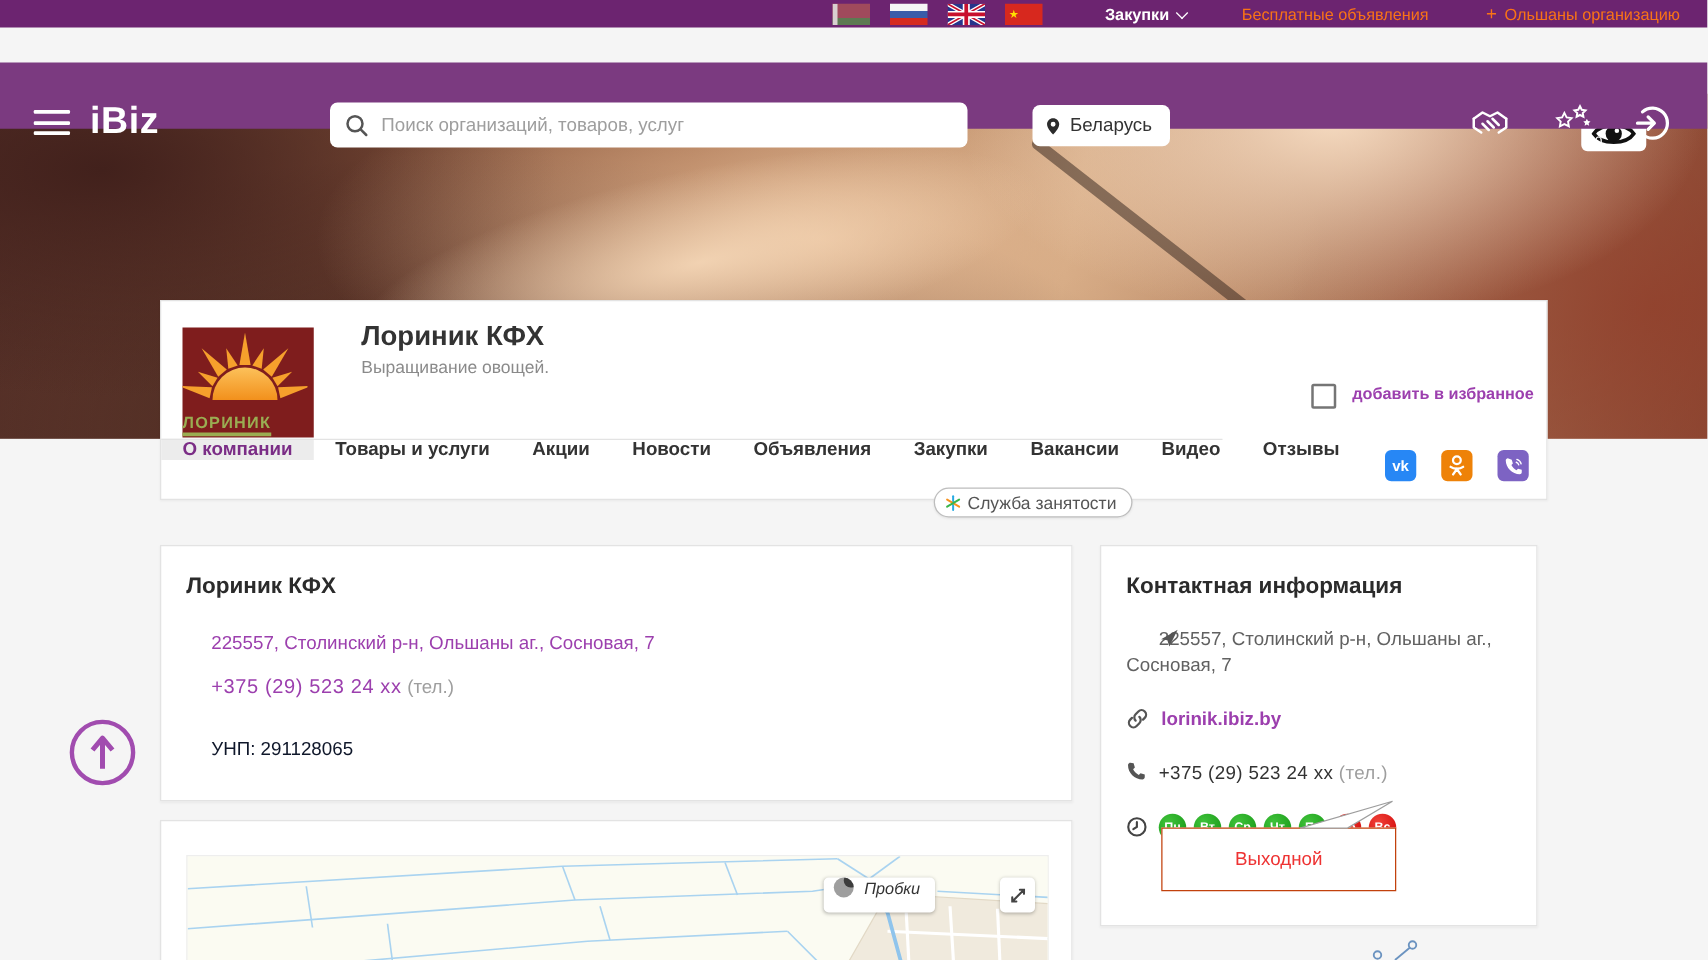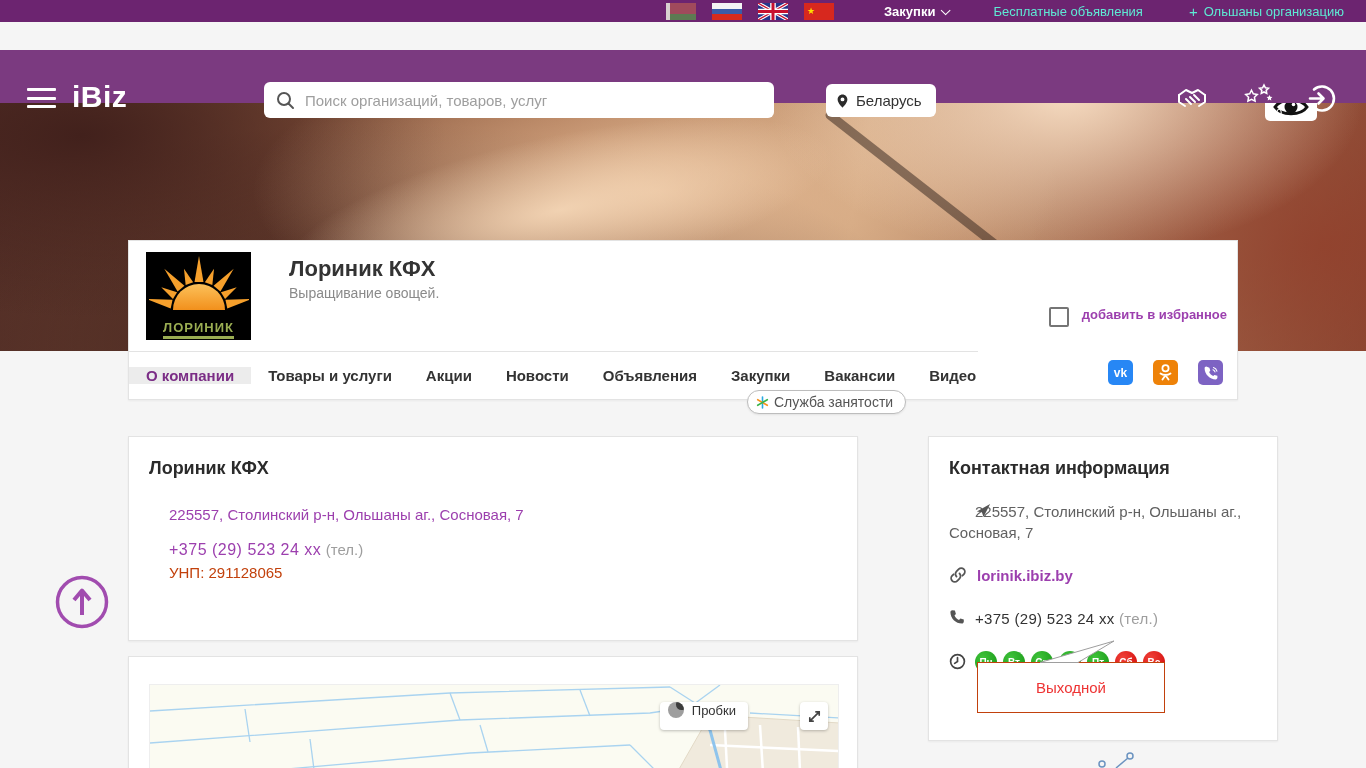--- a/index.html
+++ b/index.html
@@ -9,21 +9,21 @@
 
   
   .topbar { position:absolute; left:0; top:0; width:1366px; height:22px; background:#6c2470; display:flex; align-items:center; justify-content:flex-end; color:#fff; font-size:13px; z-index:30; }
   .flags { display:flex; gap:16px; align-items:center; margin-right:50px; }
   .flag { width:30px; height:17px; display:inline-block; cursor:pointer; position:relative; overflow:hidden; }
   .flag svg { display:block; width:30px; height:17px; }
   .flag-by { background:linear-gradient(180deg,#a04a5c 0 66%,#5d7a52 66% 100%); }
   .flag-by::before { content:""; position:absolute; left:0; top:0; width:4px; height:17px; background:#d8d0d0; }
   .flag-ru { background:linear-gradient(180deg,#f5f5f5 0 33%,#3a5ca8 33% 66%,#d52b1e 66% 100%); }
   .flag-cn { background:#d7281e; color:#ffde00; font-size:9px; line-height:17px; text-align:left; padding-left:3px; }
-  .topbar-link { color:#5eead4; margin-right:46px; cursor:pointer; white-space:nowrap; }
+  .topbar-link { color:#f97316; margin-right:46px; cursor:pointer; white-space:nowrap; }
   .topbar-link.bold { font-weight:700; color:#fff; }
   .chev { display:inline-block; width:7px; height:7px; border-right:1.5px solid #fff; border-bottom:1.5px solid #fff; transform:rotate(45deg) translateY(-3px); margin-left:5px; }
   .plus { font-size:15px; margin-right:6px; font-weight:400; }
   .topbar-right { margin-right:22px; display:flex; align-items:center; }
 
   
   .header { position:absolute; left:0; top:22px; width:1366px; height:53px; background:#7b3a80; z-index:30;margin-top:28px; }
   .burger { position:absolute; left:27px; top:38px; width:29px; height:20px; display:flex; flex-direction:column; justify-content:space-between; cursor:pointer; }
   .burger span { display:block; height:3px; background:#fff; border-radius:1px; }
   .brand { position:absolute; left:72px; top:30px; color:#fff; font-size:30px; font-weight:700; letter-spacing:0.5px; cursor:pointer; }
@@ -48,59 +48,59 @@
       linear-gradient(100deg,#5a332a,#9c6444 40%,#c99c76 62%,#8a4a35);
   }
   .hero .arm { position:absolute; left:280px; top:60px; width:560px; height:150px; transform:rotate(-12deg); border-radius:80px;
     background:radial-gradient(ellipse at center, rgba(246,216,184,.9), rgba(246,216,184,0) 70%); }
   .hero .pen { position:absolute; left:800px; top:110px; width:250px; height:9px; transform:rotate(38deg); border-radius:5px; background:#2e1f1a; opacity:.5; }
   .views-btn { position:absolute; left:1265px; top:92px; width:52px; height:29px; background:#fff; border-radius:5px; display:flex; align-items:center; justify-content:center; cursor:pointer; z-index:2; }
 
   
   .card { background:#fff; border:1px solid #e3e3e3; box-shadow:0 1px 2px rgba(0,0,0,.05); }
   .company-card { position:absolute; left:128px; top:240px; width:1110px; height:160px; z-index:10; }
-  .company-logo { position:absolute; left:17px; top:11px; width:105px; height:88px; background:#000000; text-align:center; cursor:pointer; }
+  .company-logo { position:absolute; left:17px; top:21px; width:105px; height:88px; background:#7f1d1d; text-align:left; cursor:pointer; }
   .company-logo .logo-word { display:inline-block; font-size:13px; font-weight:700; letter-spacing:1px; color:#9aad52; border-bottom:3px solid #9aad52; padding-bottom:1px; margin-top:-2px; }
   .company-name { position:absolute; left:160px; top:15px; font-size:22px; font-weight:700; color:#333; }
   .company-activity { position:absolute; left:160px; top:44px; font-size:14px; color:#8a8a8a; }
   .favorite { position:absolute; right:10px; top:66px; display:flex; align-items:flex-start; cursor:pointer; }
   .favorite .box { width:20px; height:20px; border:2px solid #757575; border-radius:2px; background:#fff; }
   .favorite .lbl { margin-left:13px; font-size:13px; font-weight:700; color:#9c3fae; }
 
-  .tabs-row { position:absolute; left:0; bottom:0; width:1110px; height:48px; display:flex; align-items:center; padding-left:0; }
+  .tabs-row { position:absolute; left:0; bottom:0; width:1110px; height:48px; display:flex; align-items:flex-start; padding-left:0; }
   .tabs-row::before { content:""; position:absolute; left:0; top:0; width:849px; height:1px; background:#e3e3e3; }
   .tab { display:flex; align-items:center; padding:0 17px; font-size:15px; font-weight:700; color:#333; cursor:pointer; white-space:nowrap; }
   .tab.active { background:#ececec; color:#7b2d86; }
   .socials { position:absolute; right:14px; bottom:14px; display:flex; gap:20px; }
   .soc { width:25px; height:25px; border-radius:5px; display:flex; align-items:center; justify-content:center; cursor:pointer; }
   .soc-vk { background:#2787f5; color:#fff; font-size:12px; font-weight:700; }
   .soc-ok { background:#ee8208; }
   .soc-vb { background:#7d63c3; }
 
   .svc-tooltip { position:absolute; left:747px; top:390px; height:24px; background:#fff; border:1px solid #bdbdbd; border-radius:12px; display:flex; align-items:center; padding:0 12px 0 8px; font-size:14px; color:#555; z-index:12; box-shadow:0 1px 2px rgba(0,0,0,.08); }
   .svc-tooltip svg { margin-right:5px; }
 
   
   .h2 { font-size:18px; font-weight:700; color:#2b2b2b; }
   .about-card { position:absolute; left:128px; top:436px; width:730px; height:205px; padding:21px 20px; z-index:5; }
   .about-card .row { margin-left:20px; }
   .addr-link { display:inline-block; margin-top:27px; font-size:15px; color:#9c3fae; cursor:pointer; }
   .phone-link { display:inline-block; margin-top:17px; font-size:16px; color:#9c3fae; letter-spacing:.5px; cursor:pointer; }
   .note { color:#9e9e9e; font-size:15px; }
-  .unp { margin-top:5px; font-size:15px; color:#c2410c; }
+  .unp { margin-top:32px; font-size:15px; color:#0f172a; }
 
   .map-card { position:absolute; left:128px; top:656px; width:730px; height:310px; padding:15px 20px; z-index:5; }
   .map { position:relative; margin-top:12px; width:690px; height:260px; background:#fbfbf2; overflow:hidden; border:1px solid #eee; }
   .map-btn { position:absolute; background:#fff; border-radius:4px; box-shadow:0 1px 3px rgba(0,0,0,.25); display:flex; align-items:center; cursor:pointer; }
-  .traffic-btn { right:90px; top:17px; height:28px; padding:0 12px 12px 8px; font-size:13px; color:#333; }
+  .traffic-btn { right:90px; top:17px; height:28px; padding:0 12px 12px 8px; font-size:13px; color:#333;font-style:italic; }
   .traffic-dot { width:16px; height:16px; border-radius:50%; background:#9e9e9e; margin-right:8px; position:relative; overflow:hidden; }
   .traffic-dot::after { content:""; position:absolute; right:-3px; top:-3px; width:11px; height:11px; border-radius:50%; background:#3c3c3c; }
   .expand-btn { right:10px; top:17px; width:28px; height:28px; justify-content:center; }
 
-  .contact-card { position:absolute; left:928px; top:436px; width:350px; height:305px; padding:21px 20px; z-index:5; }
+  .contact-card { position:absolute; left:880px; top:436px; width:350px; height:305px; padding:21px 20px; z-index:5; }
   .c-row { position:relative; margin-top:22px; font-size:15px; color:#616161; line-height:21px; }
   .c-row .ico { position:absolute; left:0; top:1px; }
   .c-addr { text-indent:26px; }
   .c-site { padding-left:28px; font-weight:700; color:#9c3fae; cursor:pointer; }
   .c-phone { padding-left:26px; color:#333; letter-spacing:.3px; }
   .days { display:flex; gap:6px; padding-left:26px; }
   .day { width:22px; height:22px; border-radius:50%; color:#fff; font-size:10px; font-weight:700; display:flex; align-items:center; justify-content:center; }
   .day.workday { background:radial-gradient(circle at 35% 30%, #3fc23a, #139413); }
   .day.dayoff { background:radial-gradient(circle at 35% 30%, #f04038, #cf0505); }
   .dayoff-box { position:absolute; left:48px; top:225px; width:188px; height:51px; background:#fff; border:1px solid #c2410c; display:flex; align-items:center; justify-content:center; font-size:15px; color:#e33; z-index:6; }
@@ -227,20 +227,21 @@
     </div>
     <div class="tabs-row">
       <div class="tab active">О компании</div>
       <div class="tab">Товары и услуги</div>
       <div class="tab">Акции</div>
       <div class="tab">Новости</div>
       <div class="tab">Объявления</div>
       <div class="tab">Закупки</div>
       <div class="tab">Вакансии</div>
       <div class="tab">Видео</div>
+      <div class="tab">Отзывы</div>
     </div>
     <div class="socials">
       <div class="soc soc-vk">vk</div>
       <div class="soc soc-ok">
         <svg width="15" height="17" viewBox="0 0 15 17">
             <circle cx="7.5" cy="4.2" r="3.1" fill="none" stroke="#fff" stroke-width="1.8"></circle>
             <path d="M2.5 9.5 c2.6 2 7.4 2 10 0 M4.5 15.5 l3 -4.2 3 4.2" fill="none" stroke="#fff" stroke-width="1.9" stroke-linecap="round"></path>
           </svg>
       </div>
       <div class="soc soc-vb">

